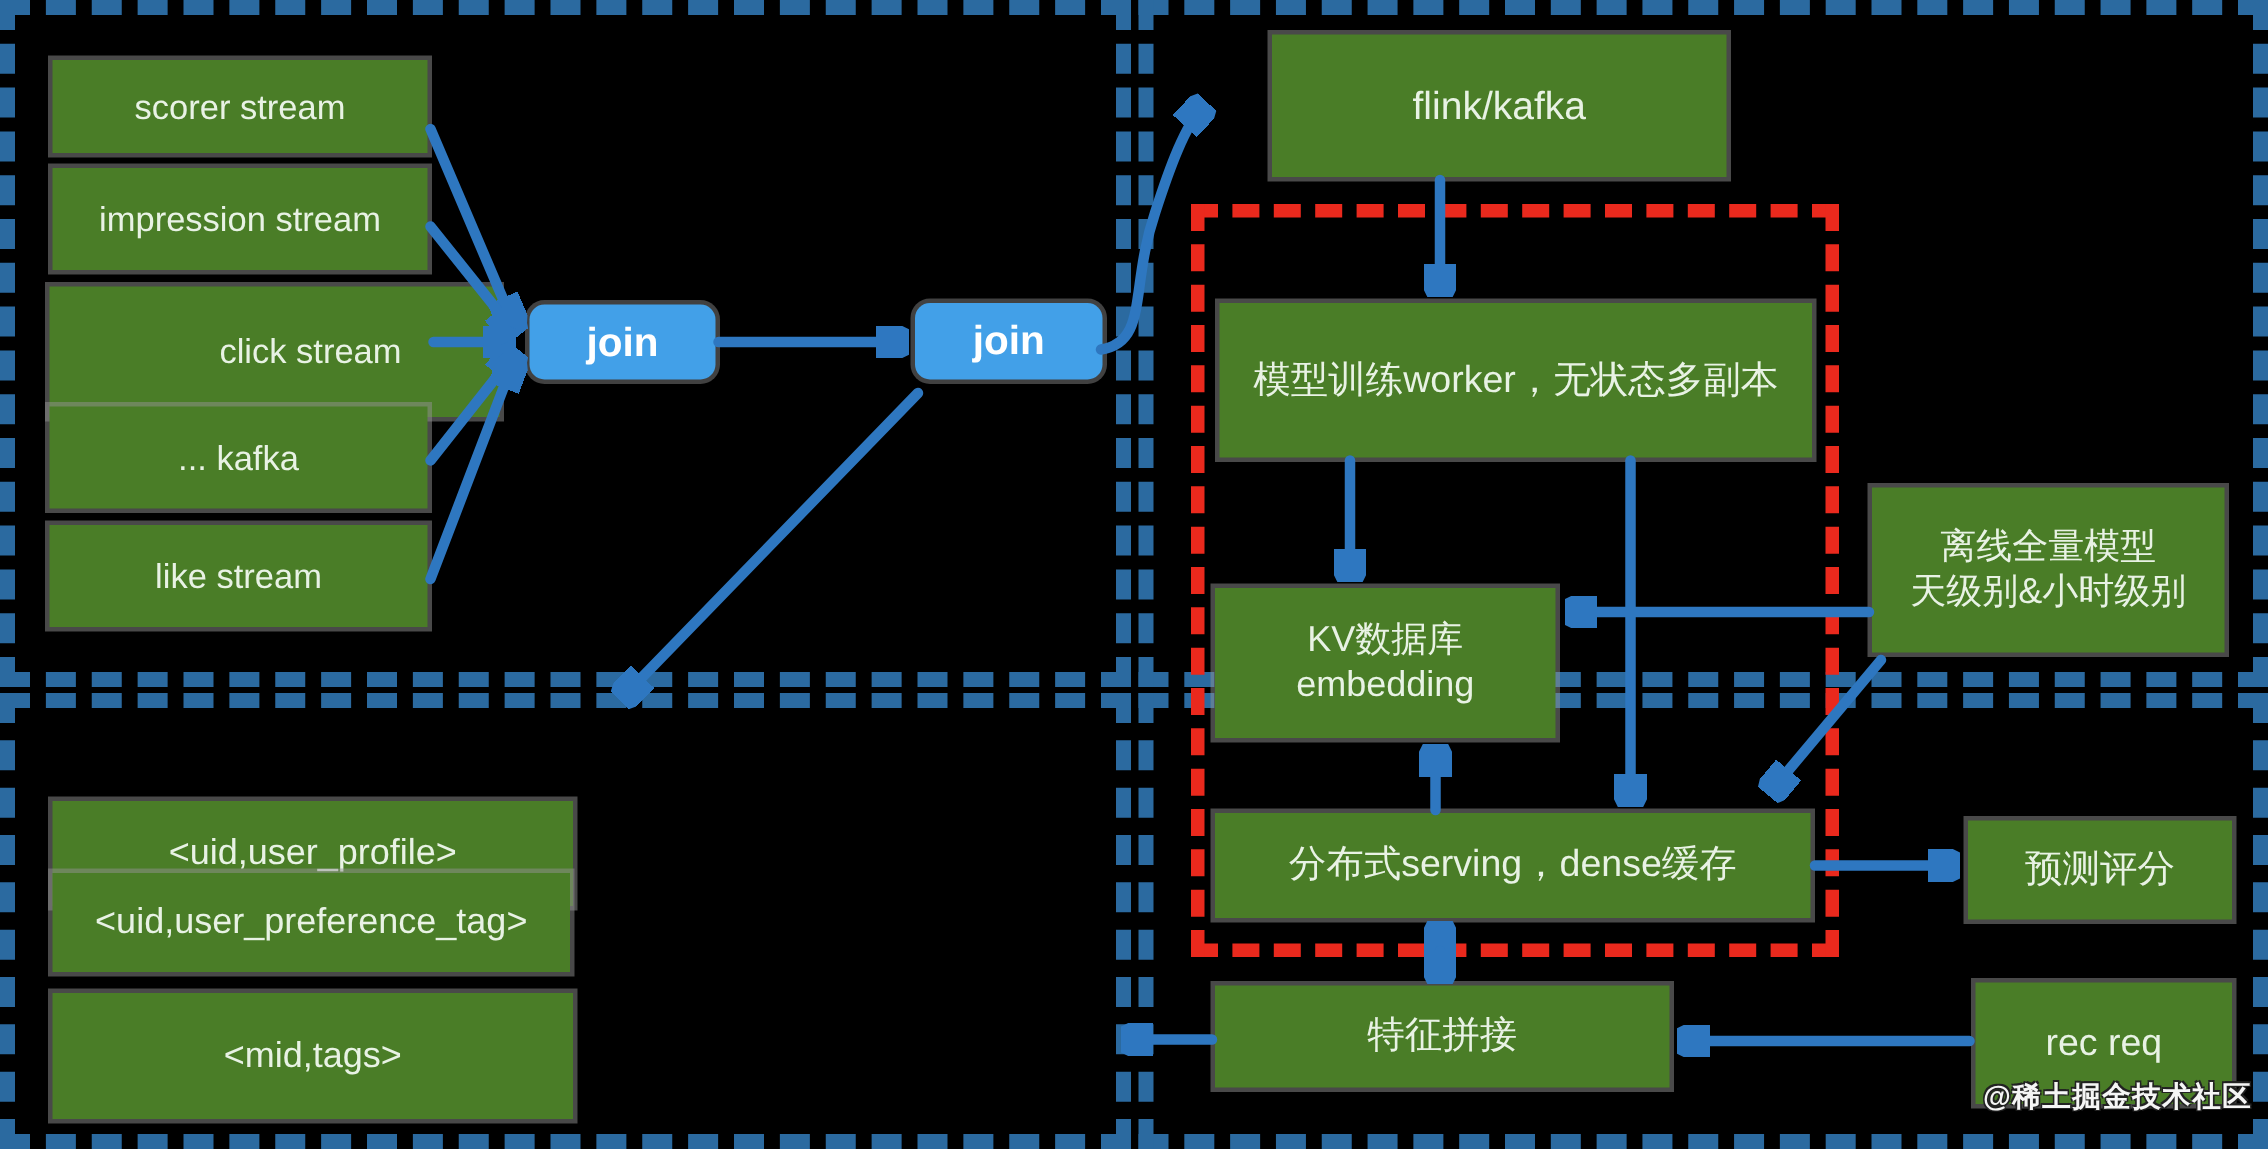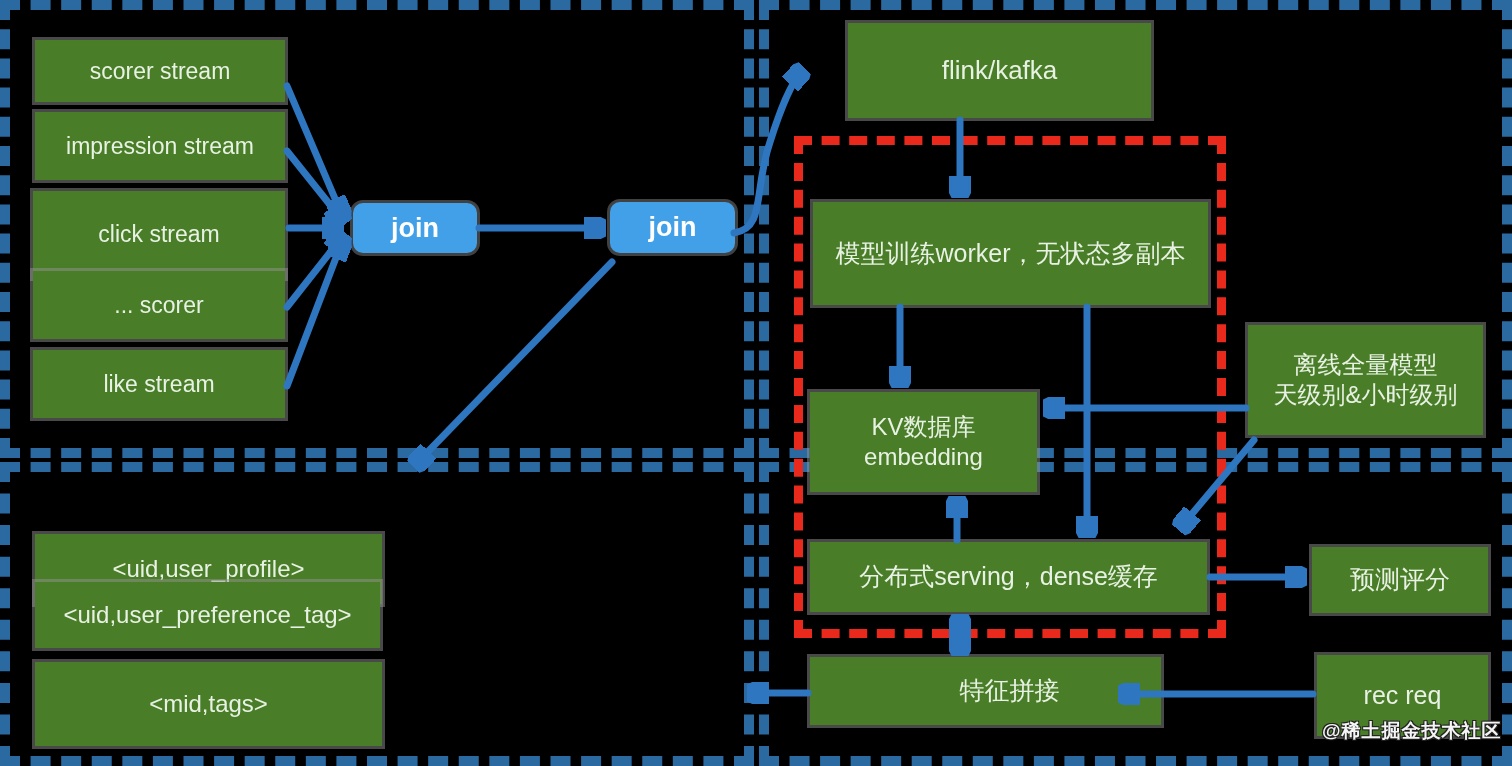--- a/index.html
+++ b/index.html
@@ -22,34 +22,34 @@
     text-align:center;z-index:4;line-height:1.25;
     box-shadow:0 0 0 3px rgba(145,145,145,.5);}
   
   .jnode{position:absolute;background:#42a0e8;color:#fff;font-weight:bold;
     display:flex;align-items:center;justify-content:center;border-radius:10px;
     z-index:4;box-shadow:0 0 0 3px rgba(145,145,145,.45);font-size:27px;}
   .fs23{font-size:23px;} .fs24{font-size:24px;} .fs25{font-size:25px;} .fs26{font-size:26px;margin-left:36px;}
 
   .n-scorer{left:35px;top:40px;width:250px;height:62px;}
   .n-impression{left:35px;top:112px;width:250px;height:68px;}
-  .n-click{left:33px;top:191px;width:252px;height:87px;}
+  .n-click{left:33px;top:191px;width:252px;height:87px;padding-left:48px;}
   .n-dots{left:33px;top:271px;width:252px;height:68px;}
   .n-like{left:33px;top:350px;width:252px;height:68px;}
 
   .n-join1{left:353px;top:203px;width:124px;height:50px;}
   .n-join2{left:610px;top:202px;width:125px;height:51px;}
 
   .n-flink{left:812px;top:23px;width:303px;height:95px;}
   .n-trainer{left:813px;top:202px;width:395px;height:103px;}
   .n-kv{left:810px;top:392px;width:227px;height:100px;}
   .n-serving{left:810px;top:542px;width:397px;height:70px;}
   .n-offline{left:1248px;top:325px;width:235px;height:110px;}
   .n-predict{left:1312px;top:547px;width:176px;height:66px;}
-  .n-feature{left:810px;top:657px;width:303px;height:68px;padding-left:48px;}
+  .n-feature{left:810px;top:657px;width:303px;height:68px;}
   .n-recreq{left:1317px;top:655px;width:171px;height:81px;}
 
   .n-uidprofile{left:35px;top:503px;width:347px;height:70px;margin-top:31px;}
   .n-uidpref{left:35px;top:582px;width:345px;height:66px;}
   .n-midtags{left:35px;top:662px;width:347px;height:84px;}
 
   .arrows{position:absolute;left:0;top:0;width:1512px;height:766px;z-index:6;pointer-events:none;}
   .arrows path,.arrows line{stroke:#2e77c0;stroke-width:7;fill:none;stroke-linecap:round;}
 
   .watermark{position:absolute;left:1322px;top:718px;z-index:7;color:#f5f5f5;
@@ -71,21 +71,21 @@
   <div class="gnode fs23 n-scorer">
       <span>scorer stream</span>
     </div>
   <div class="gnode fs23 n-impression">
       <span>impression stream</span>
     </div>
   <div class="gnode fs23 n-click">
       <span>click stream</span>
     </div>
   <div class="gnode fs23 n-dots">
-      <span>... scorer</span>
+      <span>... kafka</span>
     </div>
   <div class="gnode fs23 n-like">
       <span>like stream</span>
     </div>
 
   <div class="jnode n-join1">
       <span>join</span>
     </div>
   <div class="jnode n-join2">
       <span>join</span>

